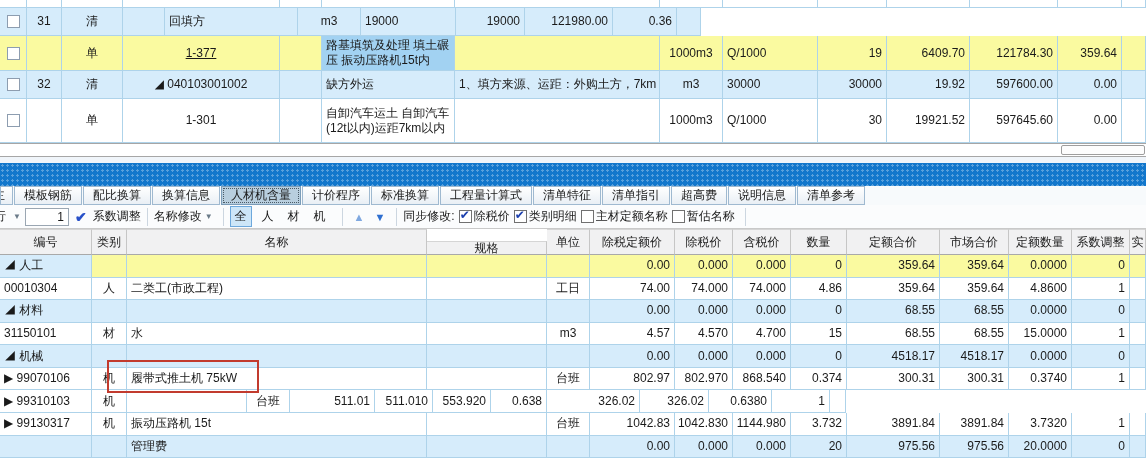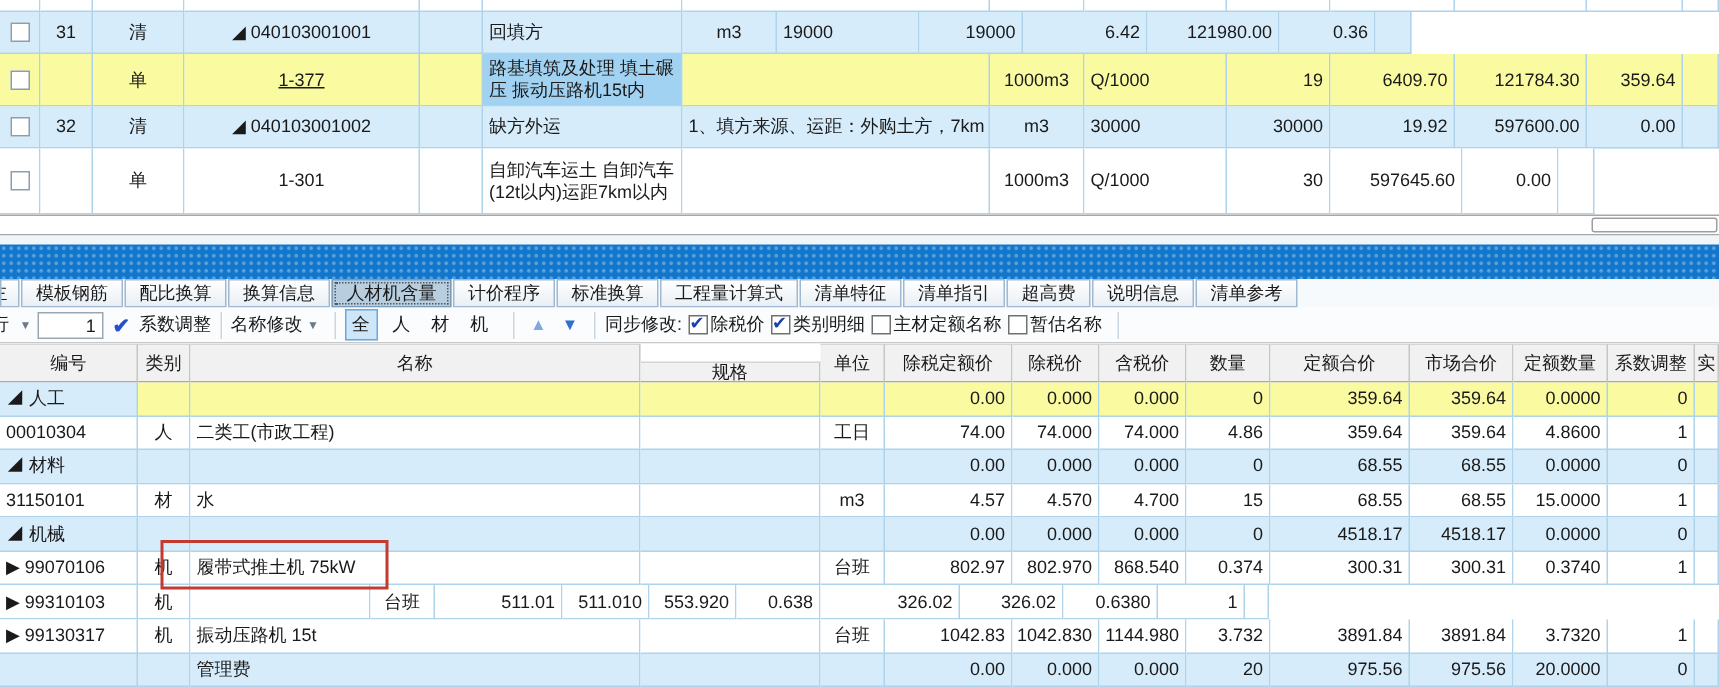--- a/index.html
+++ b/index.html
@@ -94,27 +94,25 @@
         <div class="gc ar bg-white" style="width: 88px;"></div>
         <div class="gc ar bg-white" style="width: 64px;"></div>
         <div class="gc al bg-white" style="width: 24px;"></div>
       </div>
       <div class="grow" style="height: 28px;">
         <div class="gc ac bg-blue" style="width: 27px; justify-content: center;">
           <span class="cb"></span>
         </div>
         <div class="gc ac bg-blue" style="width: 35px;">31</div>
         <div class="gc ac bg-blue" style="width: 61px;">清</div>
-        <div class="gc ac bg-blue" style="width: 157px;">◢ 040103001001</div>
         <div class="gc al bg-blue" style="width: 42px;"></div>
         <div class="gc al bg-blue wrap" style="width: 133px;">回填方</div>
         <div class="gc ac bg-blue" style="width: 63px;">m3</div>
         <div class="gc al bg-blue" style="width: 95px;">19000</div>
         <div class="gc ar bg-blue" style="width: 69px;">19000</div>
-        <div class="gc ar bg-blue" style="width: 83px;">6.42</div>
         <div class="gc ar bg-blue" style="width: 88px;">121980.00</div>
         <div class="gc ar bg-blue" style="width: 64px;">0.36</div>
         <div class="gc al bg-blue" style="width: 24px;"></div>
       </div>
       <div class="grow" style="height: 35px;">
         <div class="gc ac bg-yellow" style="width: 27px; justify-content: center;">
           <span class="cb"></span>
         </div>
         <div class="gc ac bg-yellow" style="width: 35px;"></div>
         <div class="gc ac bg-yellow" style="width: 61px;">单</div>
@@ -154,20 +152,21 @@
         </div>
         <div class="gc ac bg-white" style="width: 35px;"></div>
         <div class="gc ac bg-white" style="width: 61px;">单</div>
         <div class="gc ac bg-white" style="width: 157px;">1-301</div>
         <div class="gc al bg-white" style="width: 42px;"></div>
         <div class="gc al bg-white wrap" style="width: 133px;">自卸汽车运土 自卸汽车(12t以内)运距7km以内</div>
         <div class="gc al bg-white" style="width: 205px;"></div>
         <div class="gc ac bg-white" style="width: 63px;">1000m3</div>
         <div class="gc al bg-white" style="width: 95px;">Q/1000</div>
         <div class="gc ar bg-white" style="width: 69px;">30</div>
+        <div class="gc ar bg-white" style="width: 83px;">19921.52</div>
         <div class="gc ar bg-white" style="width: 88px;">597645.60</div>
         <div class="gc ar bg-white" style="width: 64px;">0.00</div>
         <div class="gc al bg-white" style="width: 24px;"></div>
       </div>
     </div>
 
   <div class="hscroll">
     <div class="hthumb"></div>
   </div>
   <div class="gapstrip"></div>

